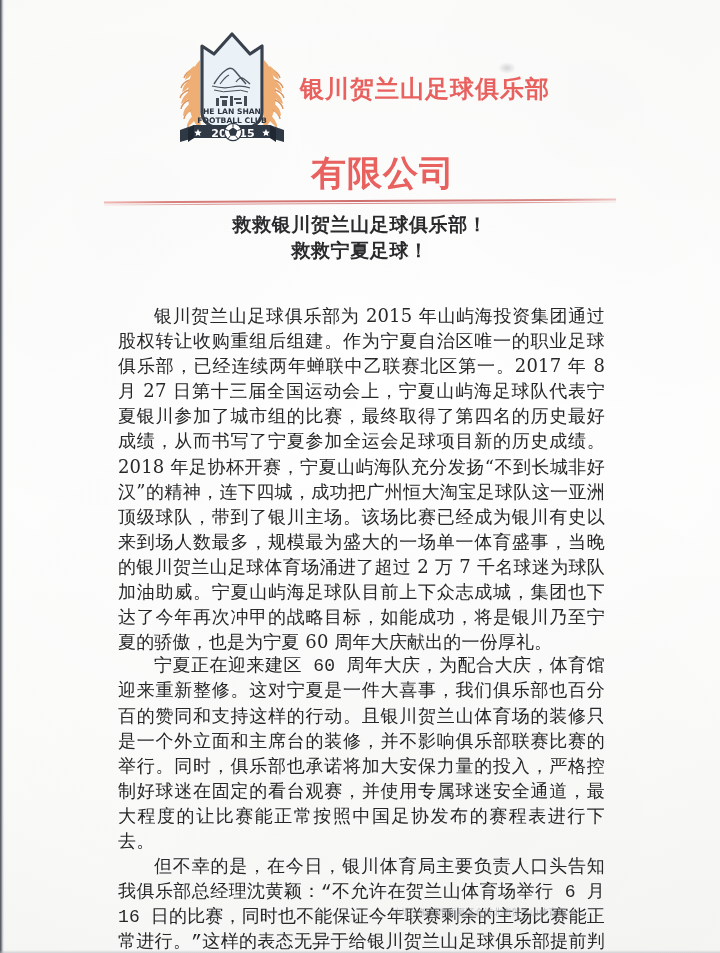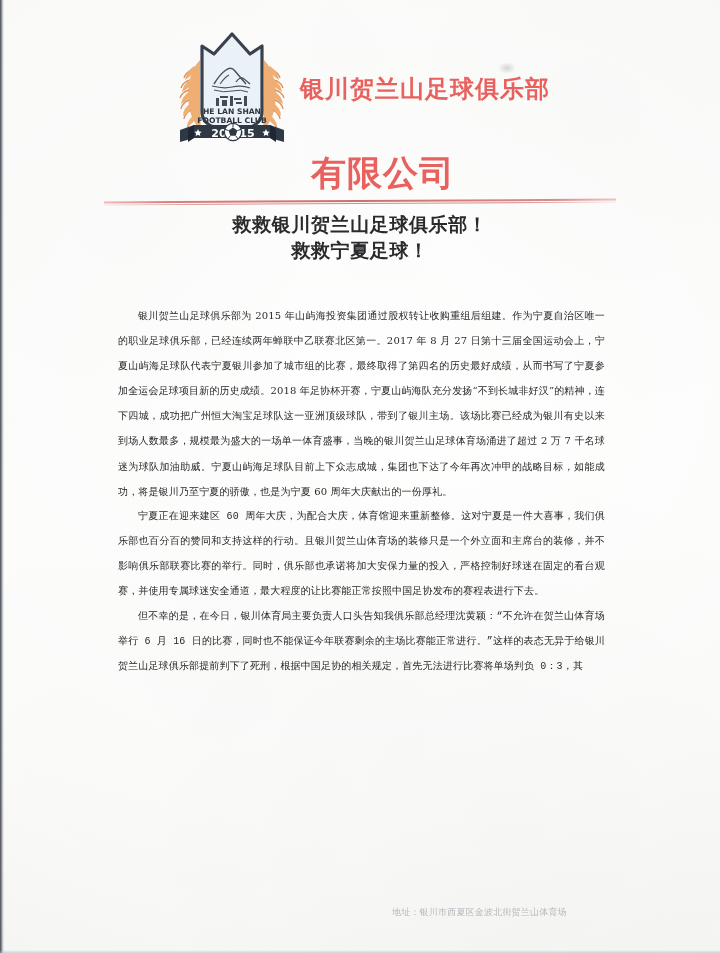--- a/index.html
+++ b/index.html
@@ -139,21 +139,21 @@
   .headline.h1 { margin-bottom: 19px; }
 
   
   .body-copy {
     position: absolute;
     left: 118px; top: 303px;
     width: 487px;
   }
   .para {
     font-family: "DejaVu Serif", "Liberation Serif", serif;
-    font-size: 10px;
+    font-size: 18px;
     line-height: 25.1px;
     color: #272729;
     text-align: justify;
     text-justify: inter-character;
     text-indent: 2em;
     margin: 0 0 0 0;
     letter-spacing: .15px;
   }
   .para + .para { margin-top: 0; font-family: Liberation Mono, monospace; }
 

